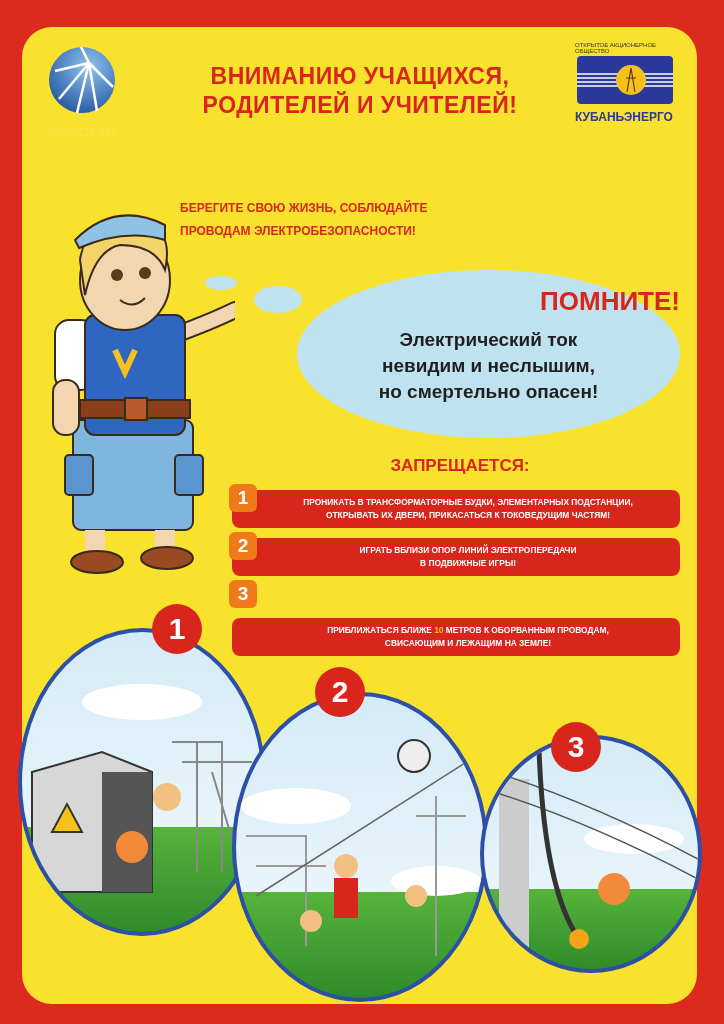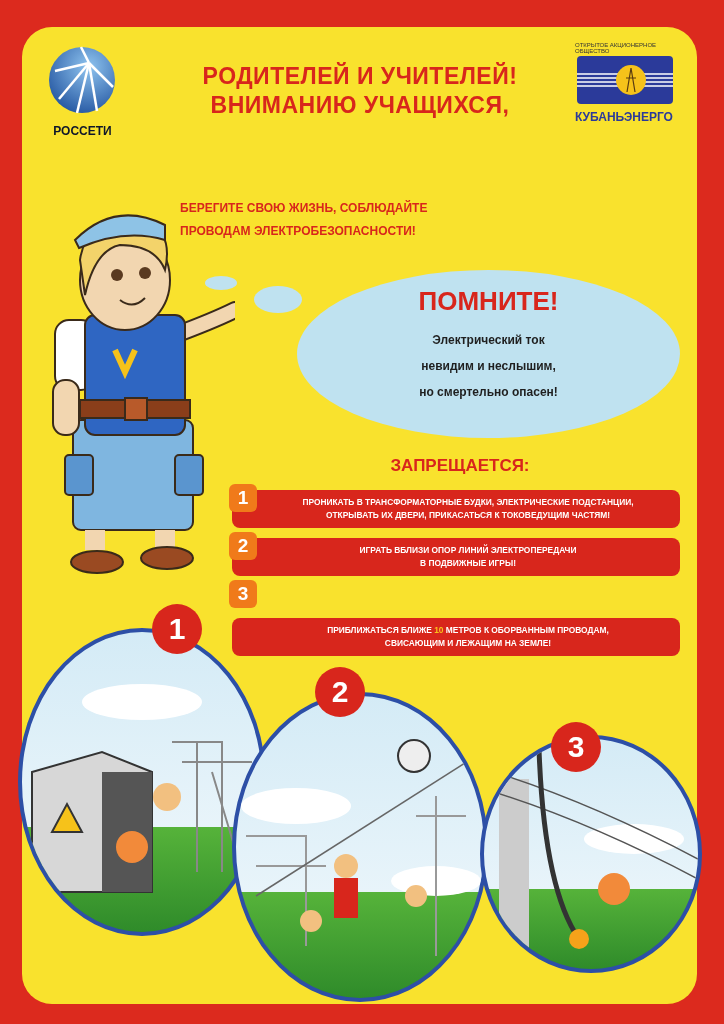--- a/index.html
+++ b/index.html
@@ -5,22 +5,22 @@
   html, body { margin:0; padding:0; }
   body { width:724px; height:1024px; background:#dc2a1e; position:relative; overflow:hidden; font-family:"Liberation Sans", sans-serif; }
   .panel { position:absolute; left:22px; top:27px; width:675px; height:977px; background:#f9e22d; border-radius:30px; }
   .abs { position:absolute; }
   .title { left:140px; top:62px; width:440px; text-align:center; color:#d8261c; font-weight:bold; font-size:23px; line-height:29px; letter-spacing:0.5px; }
   .subtitle { left:70px; top:146px; width:590px; text-align:center; color:#1f1f1f; font-weight:bold; font-size:12.6px; line-height:21px; }
   .care { left:180px; top:197px; width:480px; color:#d8261c; font-weight:bold; font-size:12px; line-height:23px; }
   .bubble { left:297px; top:270px; width:383px; height:168px; background:#bfe2f0; border-radius:50%; }
   .bub-s1 { left:205px; top:276px; width:32px; height:14px; background:#bfe2f0; border-radius:50%; }
   .bub-s2 { left:254px; top:286px; width:48px; height:27px; background:#bfe2f0; border-radius:50%; }
-  .remember { left:297px; top:286px; width:383px; text-align:center; color:#d8261c; font-weight:bold; font-size:26px; }
-  .remember-body { left:297px; top:327px; width:383px; text-align:center; color:#1f1f1f; font-weight:bold; font-size:12px; line-height:26px; }
+  .remember { left:297px; top:286px; width:383px; text-align:right; color:#d8261c; font-weight:bold; font-size:26px; }
+  .remember-body { left:297px; top:327px; width:383px; text-align:center; color:#1f1f1f; font-weight:bold; font-size:19px; line-height:26px; }
   .forbid-title { left:295px; top:456px; width:330px; text-align:center; color:#d8261c; font-weight:bold; font-size:17px; }
   .rule { position:absolute; left:232px; width:448px; height:38px; background:#d8261c; border-radius:8px; color:#fff; font-weight:bold; font-size:8.4px; line-height:13px; display:flex; align-items:center; justify-content:center; text-align:center; padding-left:24px; box-sizing:border-box; }
   .rule-num { position:absolute; left:229px; width:28px; height:28px; background:#f07a1a; border-radius:6px; color:#fff; font-weight:bold; font-size:19px; display:flex; align-items:center; justify-content:center; }
   .hl { color:#f9c21a; }
   .logo-rosseti { left:45px; top:43px; width:75px; height:96px; }
   .logo-kuban { left:575px; top:42px; width:120px; height:84px; }
   .scene { position:absolute; border:4px solid #2d4fa6; border-radius:50%; overflow:hidden; background:linear-gradient(#d4ebf6 0%, #e8f4fa 65%, #56b33a 65%, #2f8b2a 100%); }
   .num-badge { position:absolute; width:50px; height:50px; border-radius:50%; background:#d8261c; color:#fff; font-weight:bold; font-size:30px; display:flex; align-items:center; justify-content:center; }
 </style>
 </head>
@@ -39,26 +39,26 @@
     <circle cx="37" cy="37" r="33" fill="url(#g1)"></circle>
     <g stroke="#fff" stroke-width="2.5">
       <line x1="44" y1="20" x2="10" y2="28"></line>
         <line x1="44" y1="20" x2="14" y2="56"></line>
       <line x1="44" y1="20" x2="32" y2="70"></line>
         <line x1="44" y1="20" x2="52" y2="68"></line>
       <line x1="44" y1="20" x2="68" y2="44"></line>
         <line x1="44" y1="20" x2="36" y2="4"></line>
     </g>
   </svg>
-  <div style="font-weight:bold;color:#0f172a;font-size:12px;text-align:center;margin-top:2px;">РОССЕТИ</div>
+  <div style="font-weight:bold;color:#fde047;font-size:14px;text-align:center;margin-top:2px;">РОССЕТИ</div>
 </div>
 
 <div class="abs title">
+  <div>ВНИМАНИЮ УЧАЩИХСЯ,</div>
   <div>РОДИТЕЛЕЙ И УЧИТЕЛЕЙ!</div>
-  <div>ВНИМАНИЮ УЧАЩИХСЯ,</div>
 </div>
 
 <div class="abs logo-kuban">
   <div style="font-size:6px;color:#333;">ОТКРЫТОЕ АКЦИОНЕРНОЕ</div>
   <div style="font-size:6px;color:#333;">ОБЩЕСТВО</div>
   <svg width="100" height="52" viewBox="0 0 100 52">
     <rect x="2" y="2" width="96" height="48" fill="#2b3a9a" rx="4"></rect>
     <g stroke="#fff" stroke-width="1.4">
         <line x1="2" y1="20" x2="98" y2="20"></line>
         <line x1="2" y1="24" x2="98" y2="24"></line>
@@ -115,21 +115,21 @@
 <div class="abs remember-body">
   <div>Электрический ток</div>
   <div>невидим и неслышим,</div>
   <div>но смертельно опасен!</div>
 </div>
 
 <div class="abs forbid-title">ЗАПРЕЩАЕТСЯ:</div>
 
 <div class="rule" style="top:490px;">
   <div>
-    <div>ПРОНИКАТЬ В ТРАНСФОРМАТОРНЫЕ БУДКИ, ЭЛЕКТРИЧЕСКИЕ ПОДСТАНЦИИ,</div>
+    <div>ПРОНИКАТЬ В ТРАНСФОРМАТОРНЫЕ БУДКИ, ЭЛЕМЕНТАРНЫХ ПОДСТАНЦИИ,</div>
     <div>ОТКРЫВАТЬ ИХ ДВЕРИ, ПРИКАСАТЬСЯ К ТОКОВЕДУЩИМ ЧАСТЯМ!</div>
   </div>
 </div>
 <div class="rule-num" style="top:484px;">1</div>
 
 <div class="rule" style="top:538px;">
   <div>
     <div>ИГРАТЬ ВБЛИЗИ ОПОР ЛИНИЙ ЭЛЕКТРОПЕРЕДАЧИ</div>
     <div>В ПОДВИЖНЫЕ ИГРЫ!</div>
   </div>

